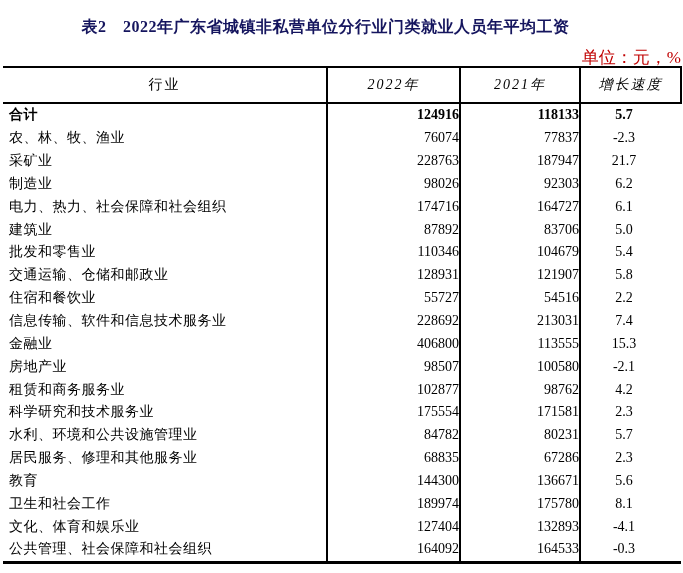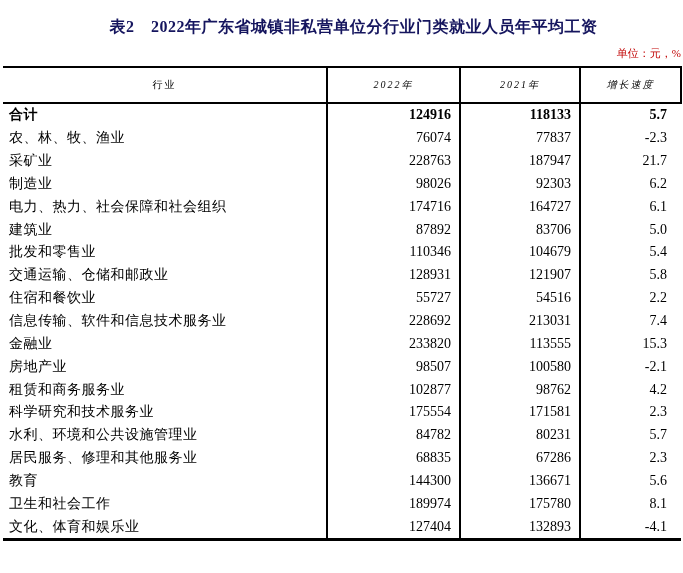--- a/index.html
+++ b/index.html
@@ -7,53 +7,52 @@
     width:683px;height:573px;position:relative;background:#ffffff;
     font-family:"Liberation Serif","DejaVu Serif",serif;
     color:#000;
     overflow:hidden;
   }
   .title{
     position:absolute;top:17px;left:0;width:651px;
     text-align:center;font-size:16px;font-weight:bold;
     color:var(--title-color,#15155e);
     letter-spacing:0.5px;
-    padding-left:28px;
   }
   .unit-note{
     position:absolute;top:46px;right:2px;
-    font-size:11px;color:var(--unit-color,#c00000);text-align:right;
+    font-size:17px;color:var(--unit-color,#c00000);text-align:right;
   }
   table.wage{
     position:absolute;top:66px;left:3px;width:678px;
     border-collapse:collapse;table-layout:fixed;
     border-top:2px solid var(--border-color,#000);
     border-bottom:3px solid var(--border-color,#000);
     font-size:14px;
   }
   table.wage col.c1{width:324px;}
   table.wage col.c2{width:133px;}
   table.wage col.c3{width:120px;}
   table.wage col.c4{width:101px;}
   thead th{
-    height:32px;font-weight:normal;font-size:10px;
+    height:32px;font-weight:normal;font-size:14px;
     border-bottom:2px solid var(--border-color,#000);
     text-align:center;vertical-align:middle;
     letter-spacing:2px;
   }
   thead th + th{border-left:2px solid var(--border-color,#000);font-style:italic;}
   thead th:last-child{border-right:2px solid var(--border-color,#000);}
   tbody td{
     height:22.85px;padding:0;vertical-align:middle;
     white-space:nowrap;overflow:hidden;
   }
   tbody td + td{border-left:2px solid var(--border-color,#000);}
   td.c-ind{text-align:left;padding-left:6px;letter-spacing:0.5px;}
-  td.c-num{text-align:right;padding-right:8px;}
-  td.c-growth{text-align:right;padding-right:14px;margin-top:36px;}
+  td.c-num{text-align:right;}
+  td.c-growth{text-align:center;padding-right:14px;margin-top:36px;}
   tr.bold td{font-weight:bold;}
 </style>
 </head>
 <body style="--title-color: #15155e; --unit-color: #c00000; --border-color: #000000;">
 
 <div class="title">表2　2022年广东省城镇非私营单位分行业门类就业人员年平均工资</div>
 <div class="unit-note">单位：元，%</div>
 
 <table class="wage">
   <colgroup>
@@ -126,21 +125,21 @@
         <td class="c-growth">2.2</td>
       </tr>
       <tr>
         <td class="c-ind">信息传输、软件和信息技术服务业</td>
         <td class="c-num">228692</td>
         <td class="c-num">213031</td>
         <td class="c-growth">7.4</td>
       </tr>
       <tr>
         <td class="c-ind">金融业</td>
-        <td class="c-num">233820</td>
+        <td class="c-num">406800</td>
         <td class="c-num">113555</td>
         <td class="c-growth">15.3</td>
       </tr>
       <tr>
         <td class="c-ind">房地产业</td>
         <td class="c-num">98507</td>
         <td class="c-num">100580</td>
         <td class="c-growth">-2.1</td>
       </tr>
       <tr>
@@ -178,14 +177,20 @@
         <td class="c-num">189974</td>
         <td class="c-num">175780</td>
         <td class="c-growth">8.1</td>
       </tr>
       <tr>
         <td class="c-ind">文化、体育和娱乐业</td>
         <td class="c-num">127404</td>
         <td class="c-num">132893</td>
         <td class="c-growth">-4.1</td>
       </tr>
+      <tr>
+        <td class="c-ind">公共管理、社会保障和社会组织</td>
+        <td class="c-num">164092</td>
+        <td class="c-num">164533</td>
+        <td class="c-growth">-0.3</td>
+      </tr>
     </tbody>
 </table>
 
 </body></html>

